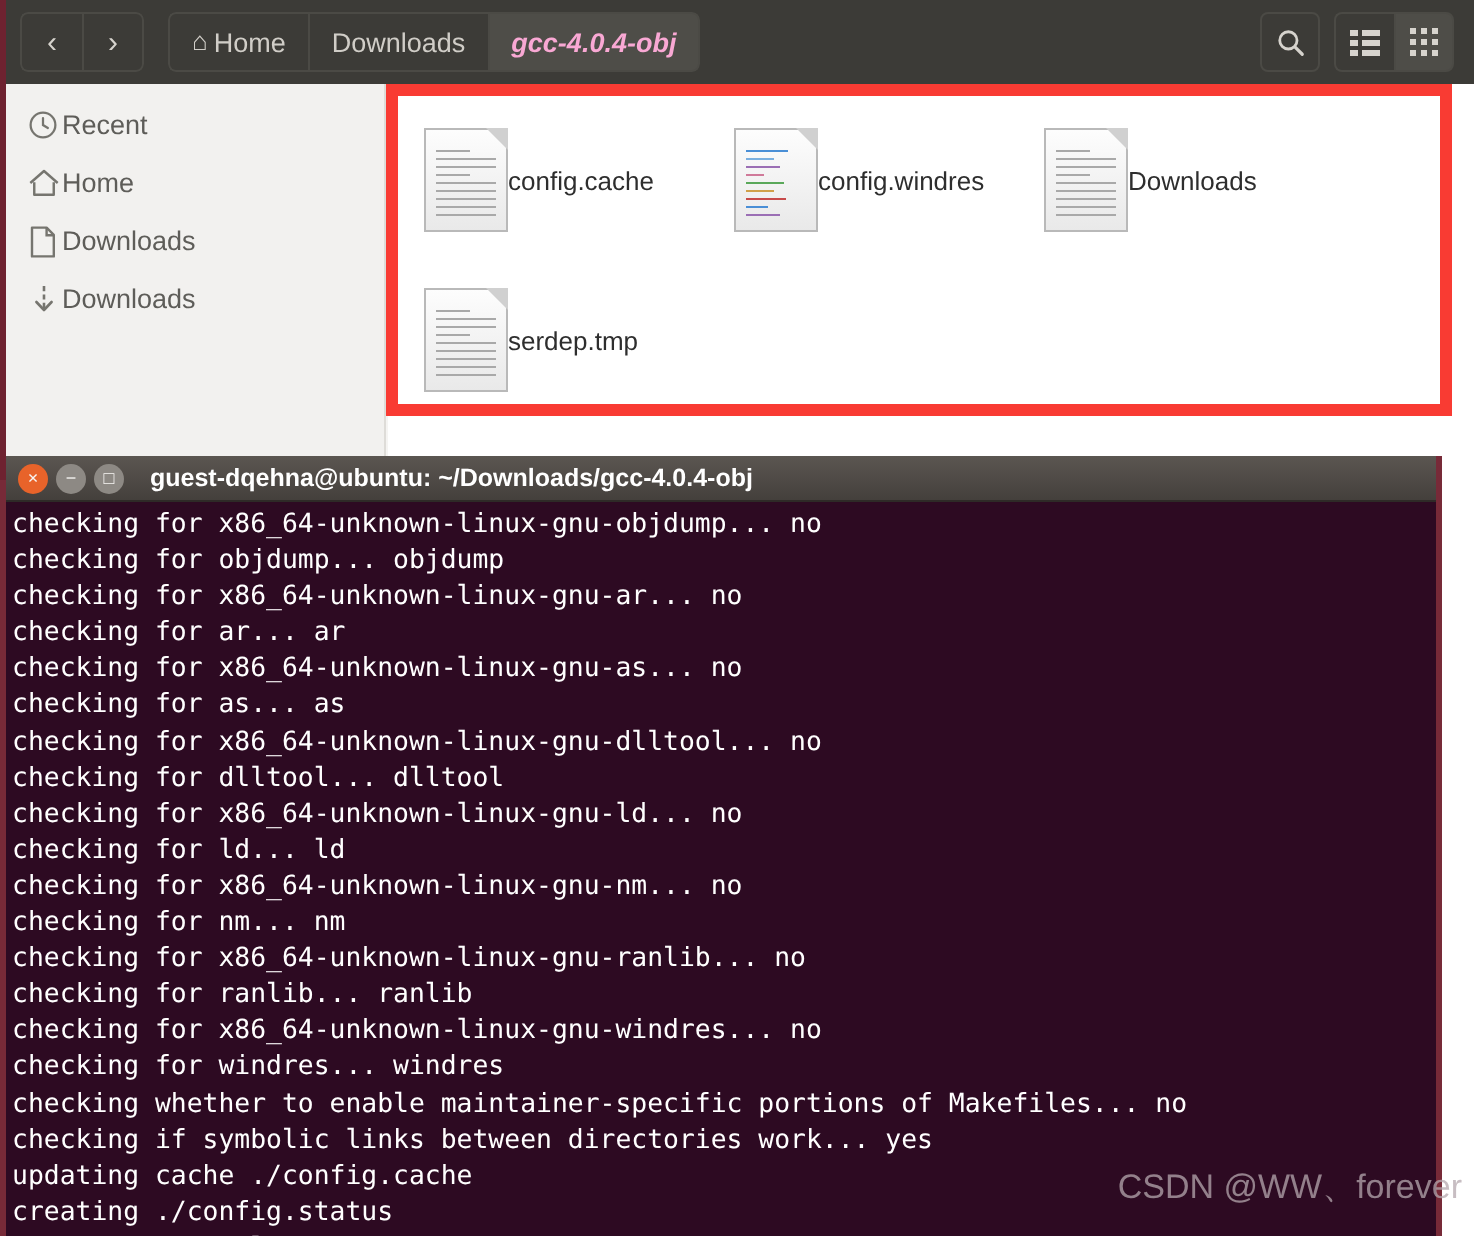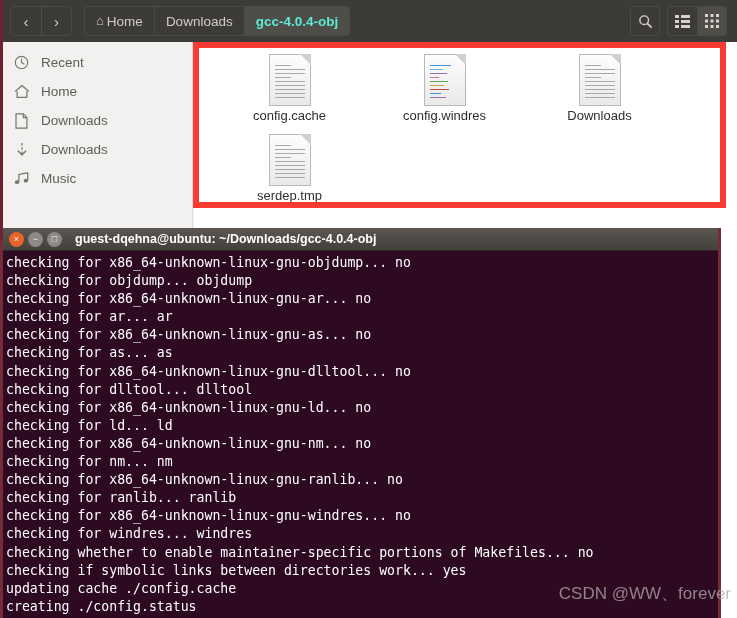--- a/index.html
+++ b/index.html
@@ -78,22 +78,23 @@
     color: #d0cdc7;
     font-size: 13.5px;
     box-sizing: border-box;
     white-space: nowrap;
   }
   .crumb:first-child { border-radius: 4px 0 0 4px; }
   .crumb:last-child {
     border-right: 1px solid #4b4a45;
     border-radius: 0 4px 4px 0;
     background: #4e4d48;
-    color: #5eead4;
+    color: #f9a8d4;
     font-weight: bold;
+    font-style: italic;
   }
   .crumb .home-glyph {
     font-size: 13px;
     line-height: 1;
     position: relative;
     top: -1px;
   }
 
   #fm-header-right {
     margin-left: auto;
@@ -126,21 +127,21 @@
     background: #f2f1ef;
     border-right: 1px solid #dedcd8;
     box-sizing: border-box;
     padding-top: 6px;
   }
   .side-item {
     display: flex;
     align-items: center;
     height: 29px;
     padding-left: 13px;
-    gap: 11px;
+    gap: 1px;
     color: #5e5d59;
     font-size: 13.5px;
   }
   .side-item .si-icon {
     width: 17px;
     height: 17px;
     display: flex;
     align-items: center;
     justify-content: center;
     color: #6b6a66;
@@ -158,21 +159,21 @@
   }
   .file-grid {
     display: flex;
     flex-wrap: wrap;
     padding: 6px 0 0 18px;
   }
   .file-cell {
     width: 155px;
     height: 80px;
     display: flex;
-    flex-direction: column;
+    flex-direction: row;
     align-items: center;
     justify-content: flex-start;
     padding-top: 6px;
     box-sizing: border-box;
   }
   .file-icon {
     width: 42px;
     height: 52px;
     position: relative;
     margin-bottom: 3px;
@@ -417,30 +418,20 @@
     <div class="side-item">
       <span class="si-icon">
         <svg width="14" height="16" viewBox="0 0 14 16">
           <path d="M7 1 V12.2" fill="none" stroke="#76756f" stroke-width="1.3" stroke-dasharray="2.6 1.6"></path>
           <path d="M3.2 9 L7 13 L10.8 9" fill="none" stroke="#76756f" stroke-width="1.3" stroke-linecap="round" stroke-linejoin="round"></path>
         </svg>
       </span>
       <span>Downloads</span>
     </div>
 
-    <div class="side-item">
-      <span class="si-icon">
-        <svg width="16" height="15" viewBox="0 0 17 15">
-          <path d="M5.2 11.2 V3.2 L14.6 1.5 V9.5" fill="none" stroke="#76756f" stroke-width="1.3" stroke-linejoin="round"></path>
-          <ellipse cx="3.2" cy="11.4" rx="2.3" ry="2" fill="#76756f"></ellipse>
-          <ellipse cx="12.6" cy="9.8" rx="2.3" ry="2" fill="#76756f"></ellipse>
-        </svg>
-      </span>
-      <span>Music</span>
-    </div>
   </div>
 
   <div id="fm-content">
     <div class="file-grid">
 
       <div class="file-cell">
         <div class="file-icon">
           <div class="doc-body"></div>
             <div class="doc-fold"></div>
           <div class="doc-lines">

